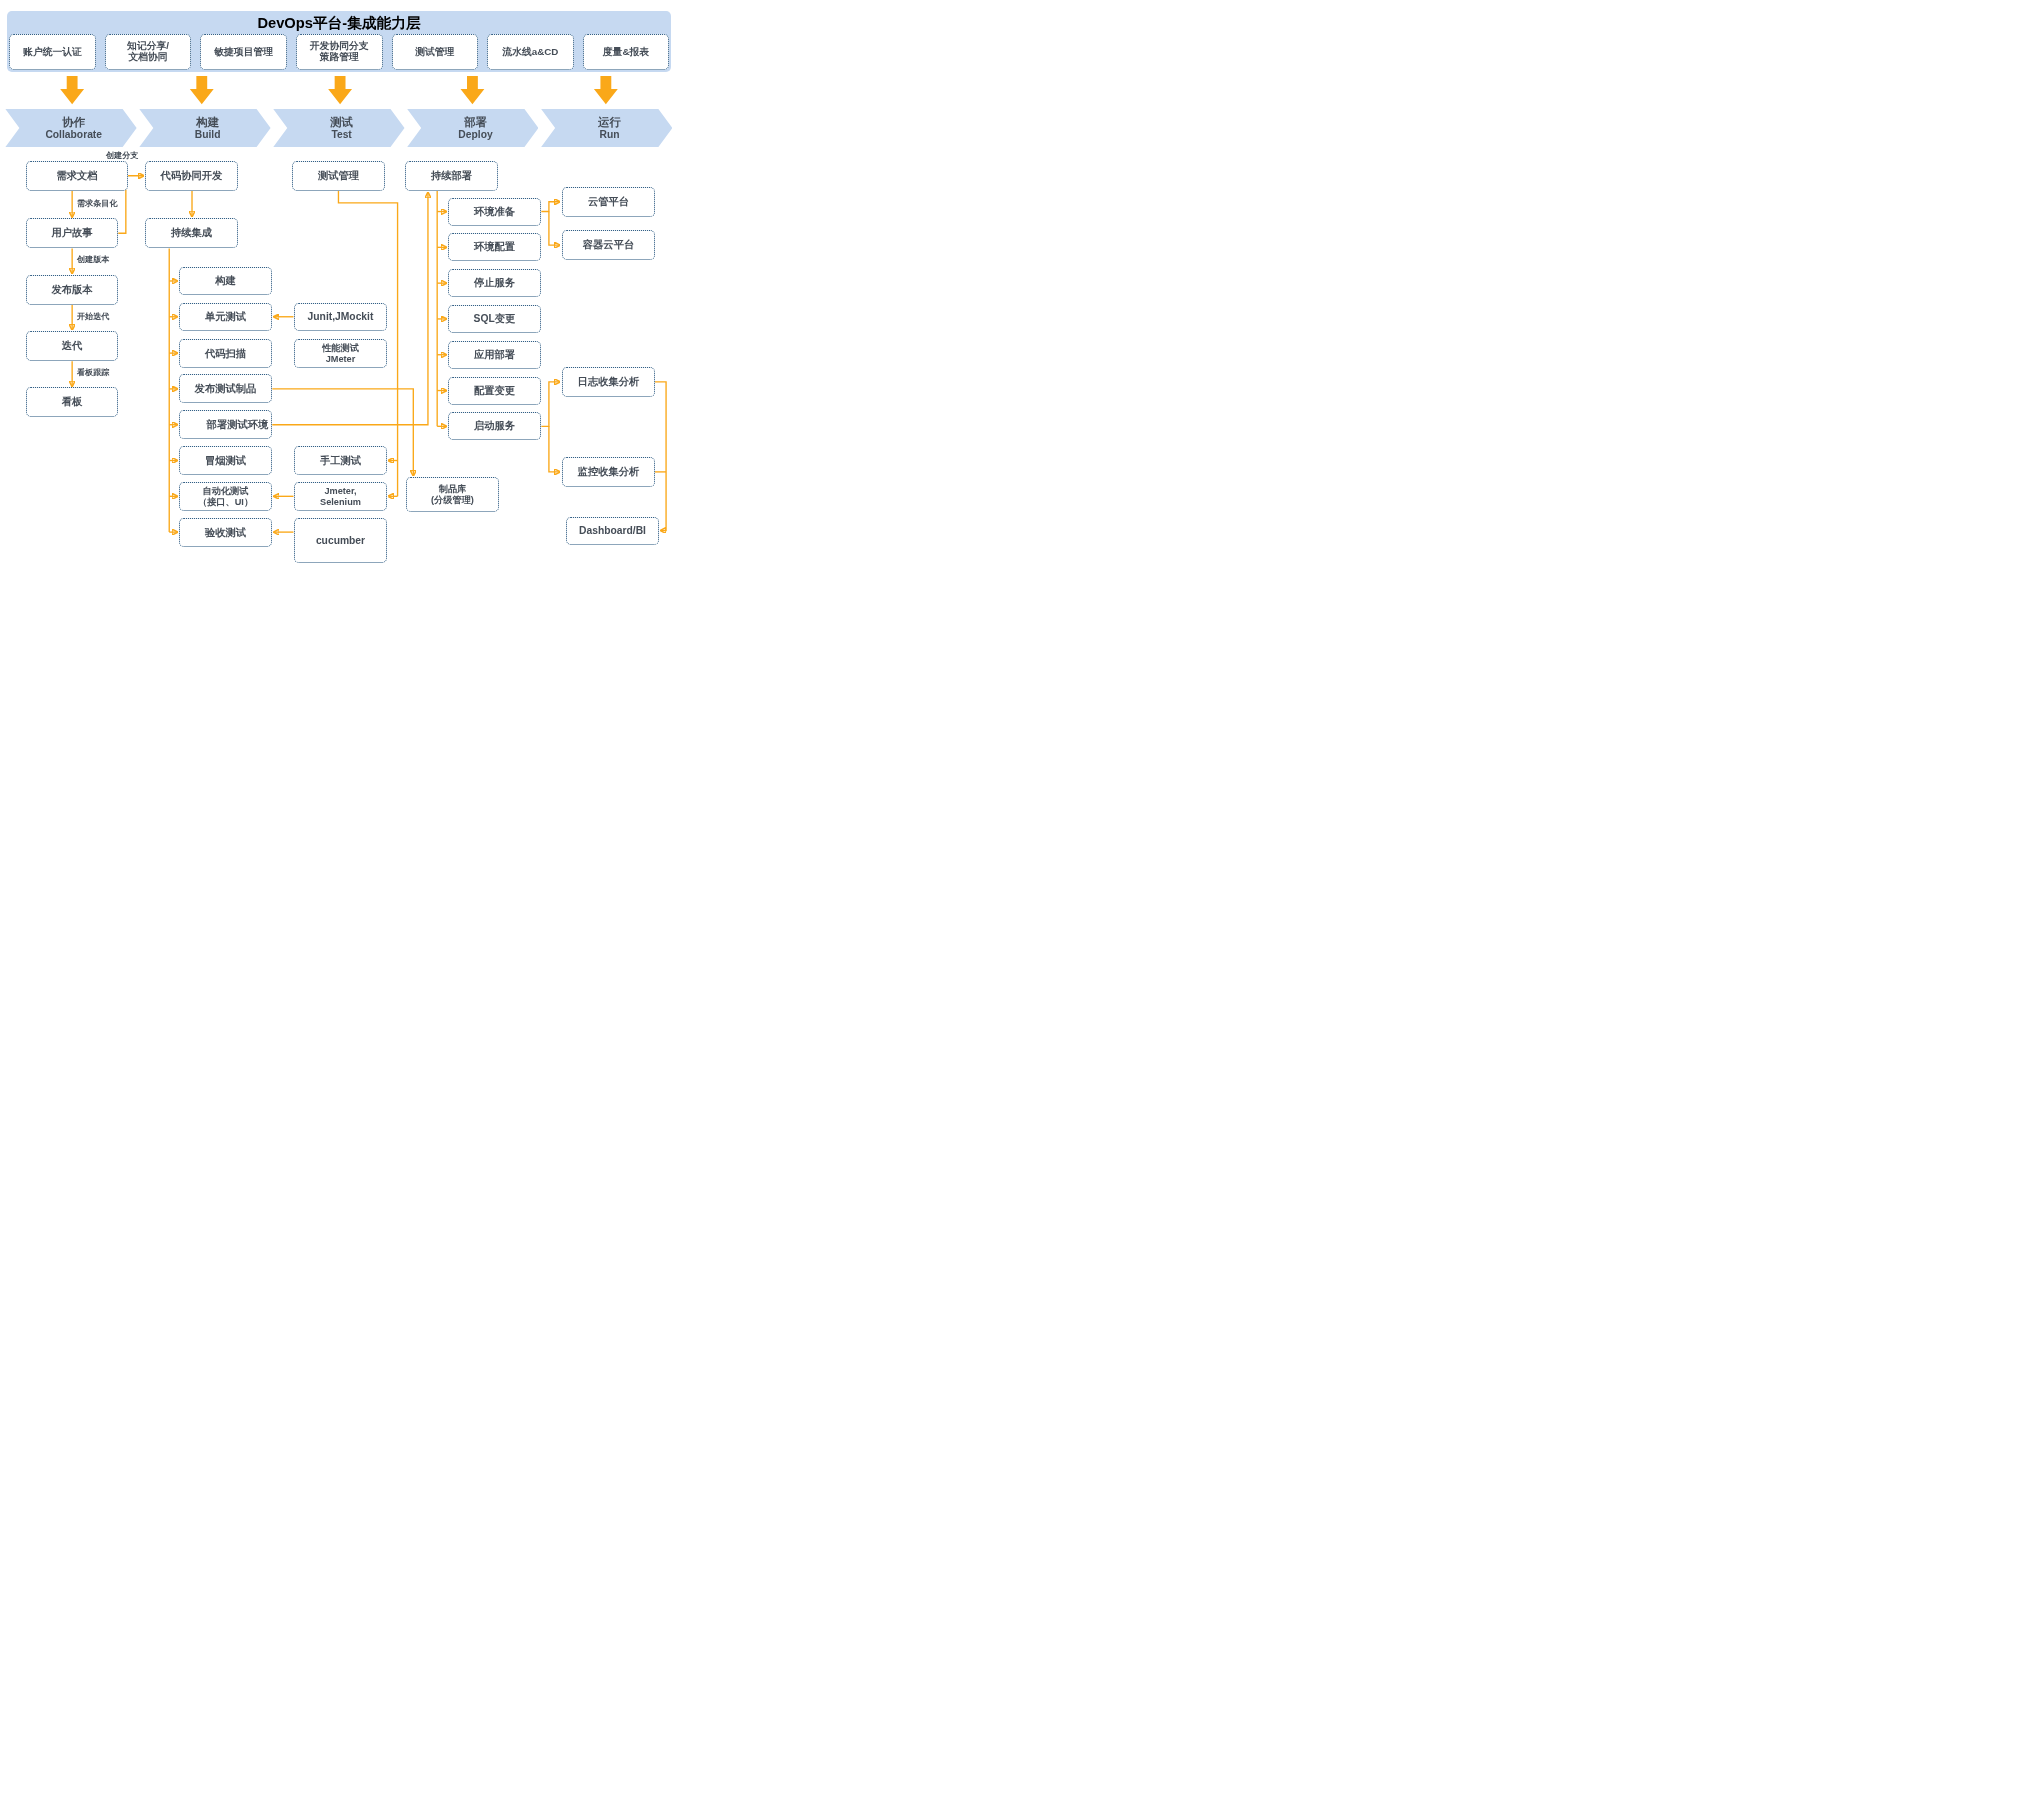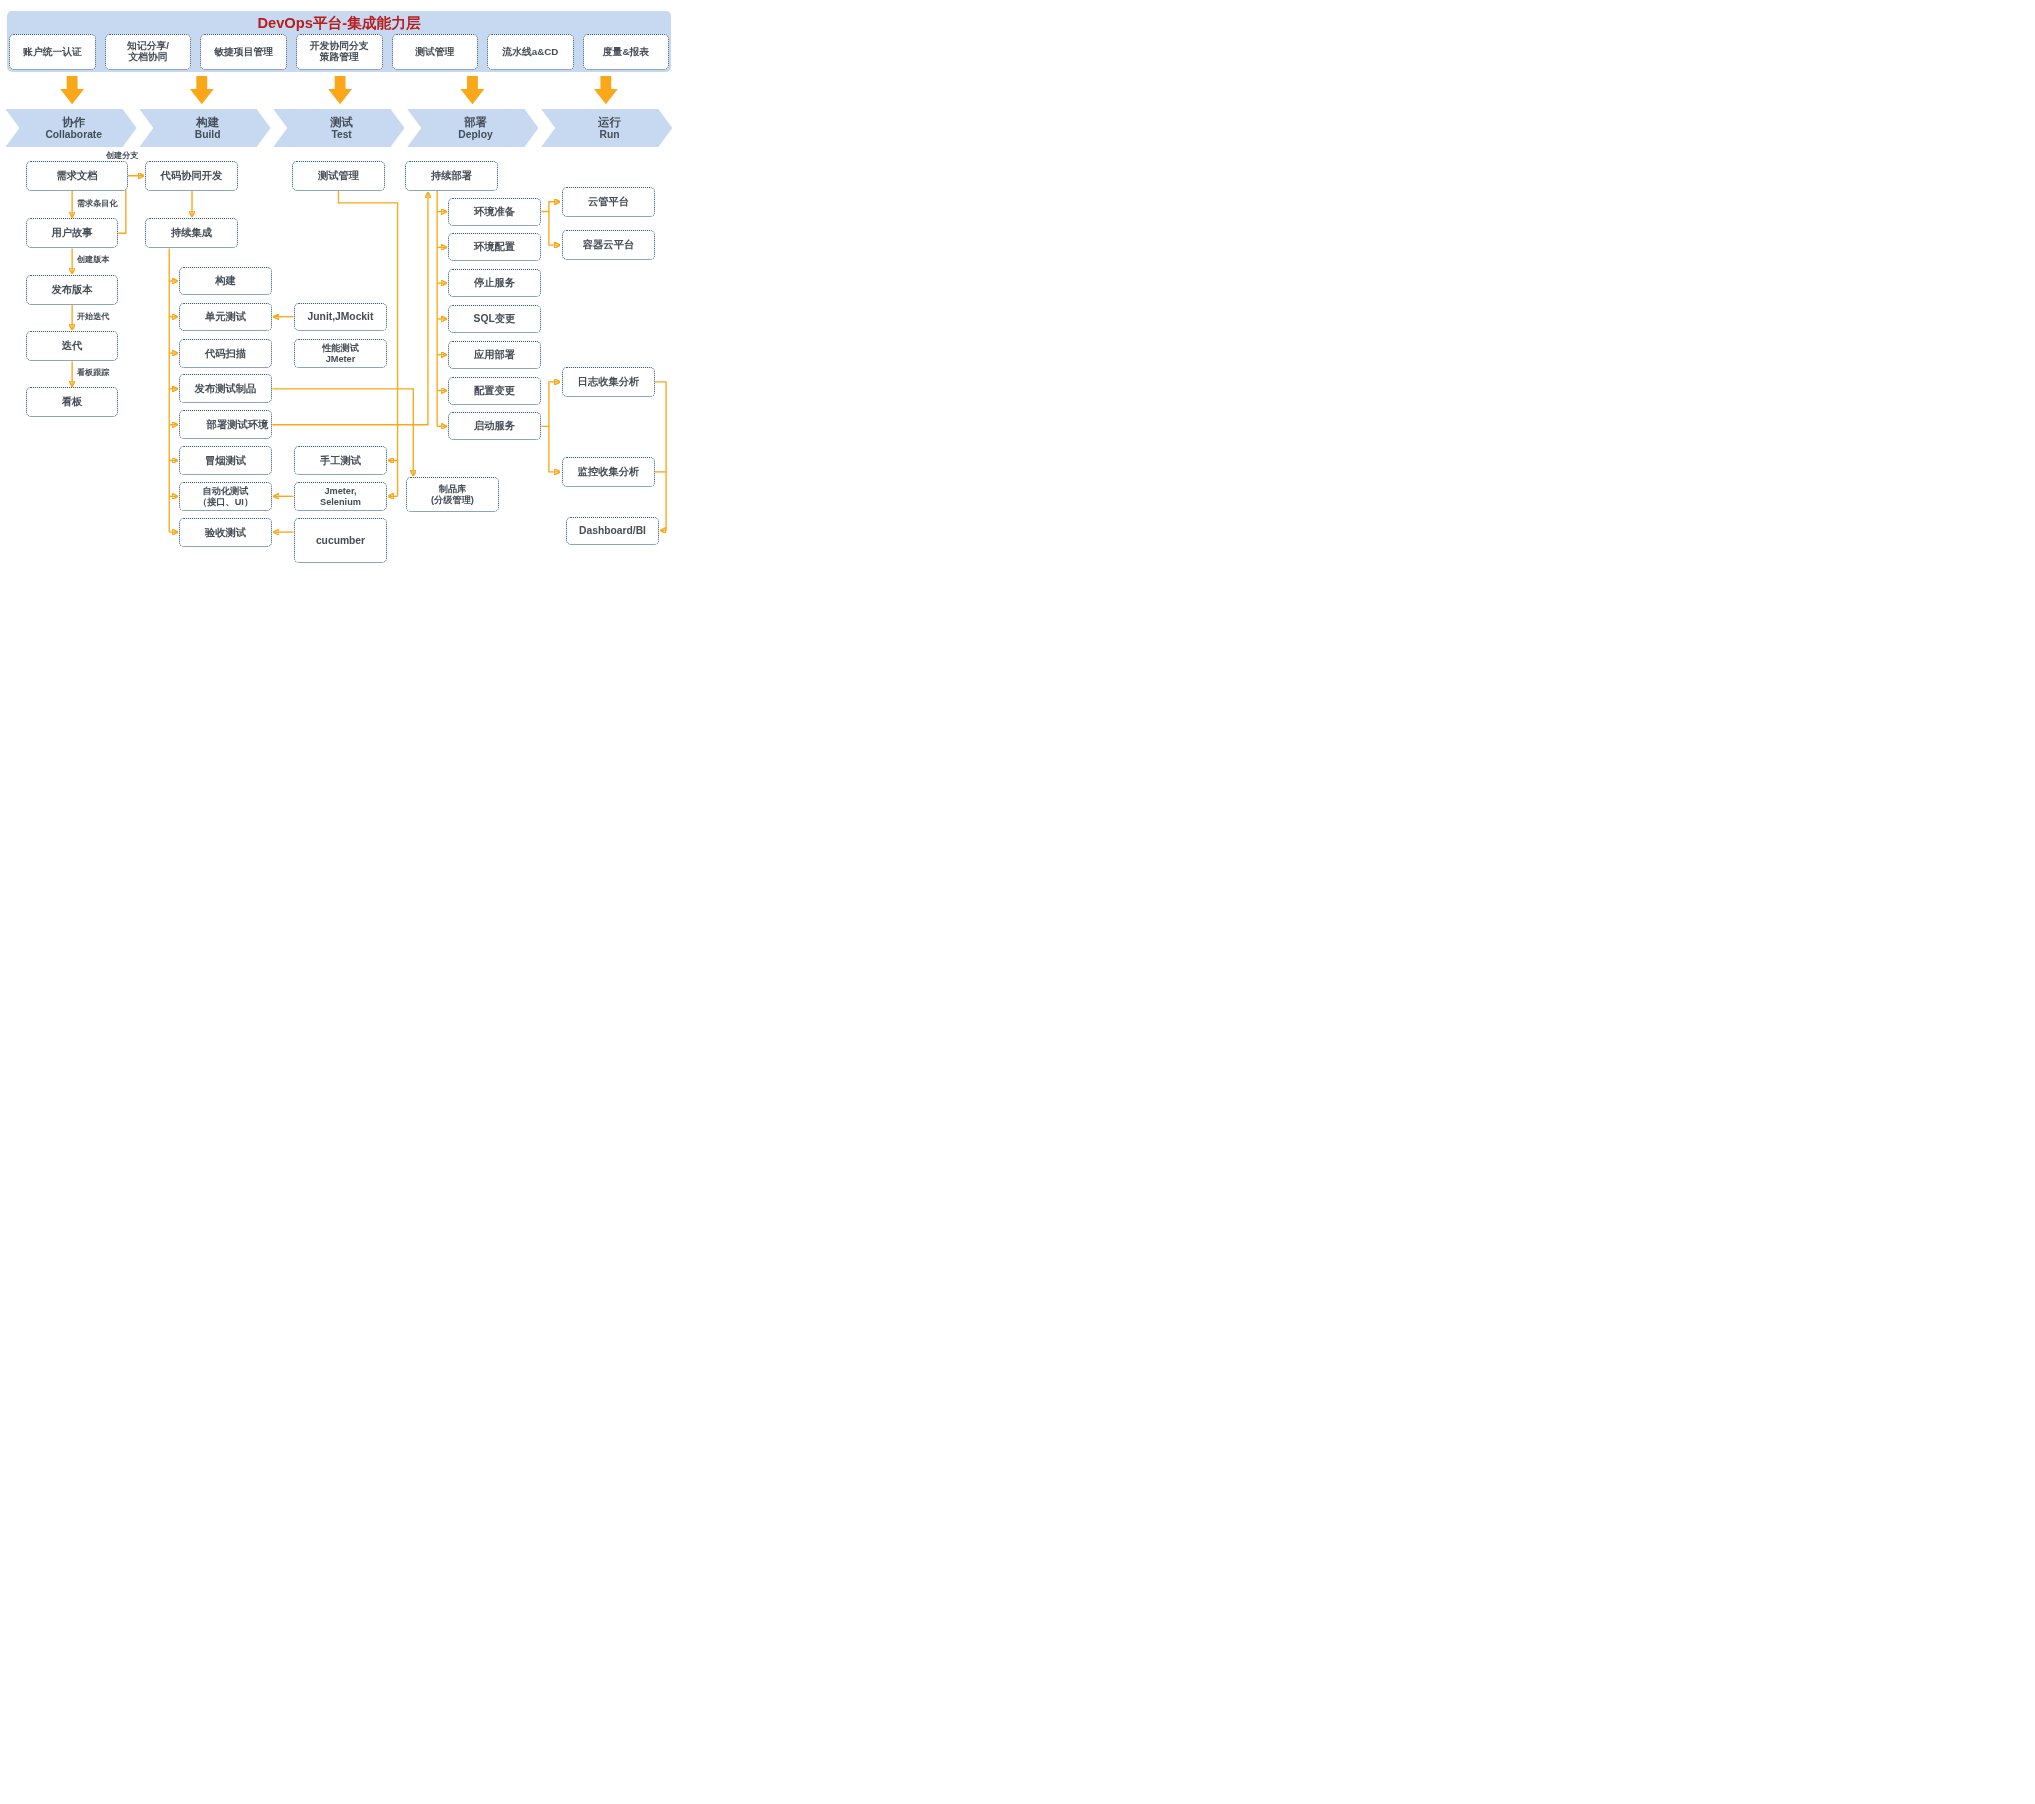--- a/index.html
+++ b/index.html
@@ -1,20 +1,20 @@
 <!DOCTYPE html>
 <html style="font-size:8.7px"><head>
 <meta charset="utf-8">
 <style>
   html,body{margin:0;padding:0;background:#ffffff;}
   .canvas{position:relative;width:678px;height:601px;background:#ffffff;
           font-family:"Liberation Sans",sans-serif;color:#454d57;overflow:hidden;}
   .banner{position:absolute;background:#c6d9f1;border-radius:4.9px;}
   .page-title{position:absolute;left:0;top:3.3px;width:100%;text-align:center;
-              font-size:14.7px;font-weight:bold;color:#b91c1c;}
+              font-size:14.7px;font-weight:bold;color:#000000;}
   .cap-row{position:absolute;left:9.2px;top:34px;width:660px;height:36px;display:flex;gap:9px;}
   .cap-box{flex:1;background:#ffffff;border:1.1px dotted #1c4e79;border-radius:4.9px;
            display:flex;align-items:center;justify-content:center;text-align:center;
            font-size:9.8px;font-weight:bold;line-height:1.12;white-space:pre-line;color:#454d57;}
   .stage-row{position:absolute;left:5.4px;top:109px;width:667px;height:38px;display:flex;gap:2.7px;}
   .chevron{flex:1;background:#c6d9f1;display:flex;flex-direction:column;align-items:center;
            justify-content:center;line-height:1.15;padding-left:5.4px;
            clip-path:polygon(0 0, calc(100% - 14px) 0, 100% 50%, calc(100% - 14px) 100%, 0 100%, 14px 50%);}
   .chevron .zh{font-size:11.4px;font-weight:bold;}
   .chevron .en{font-size:10.3px;font-weight:bold;}

